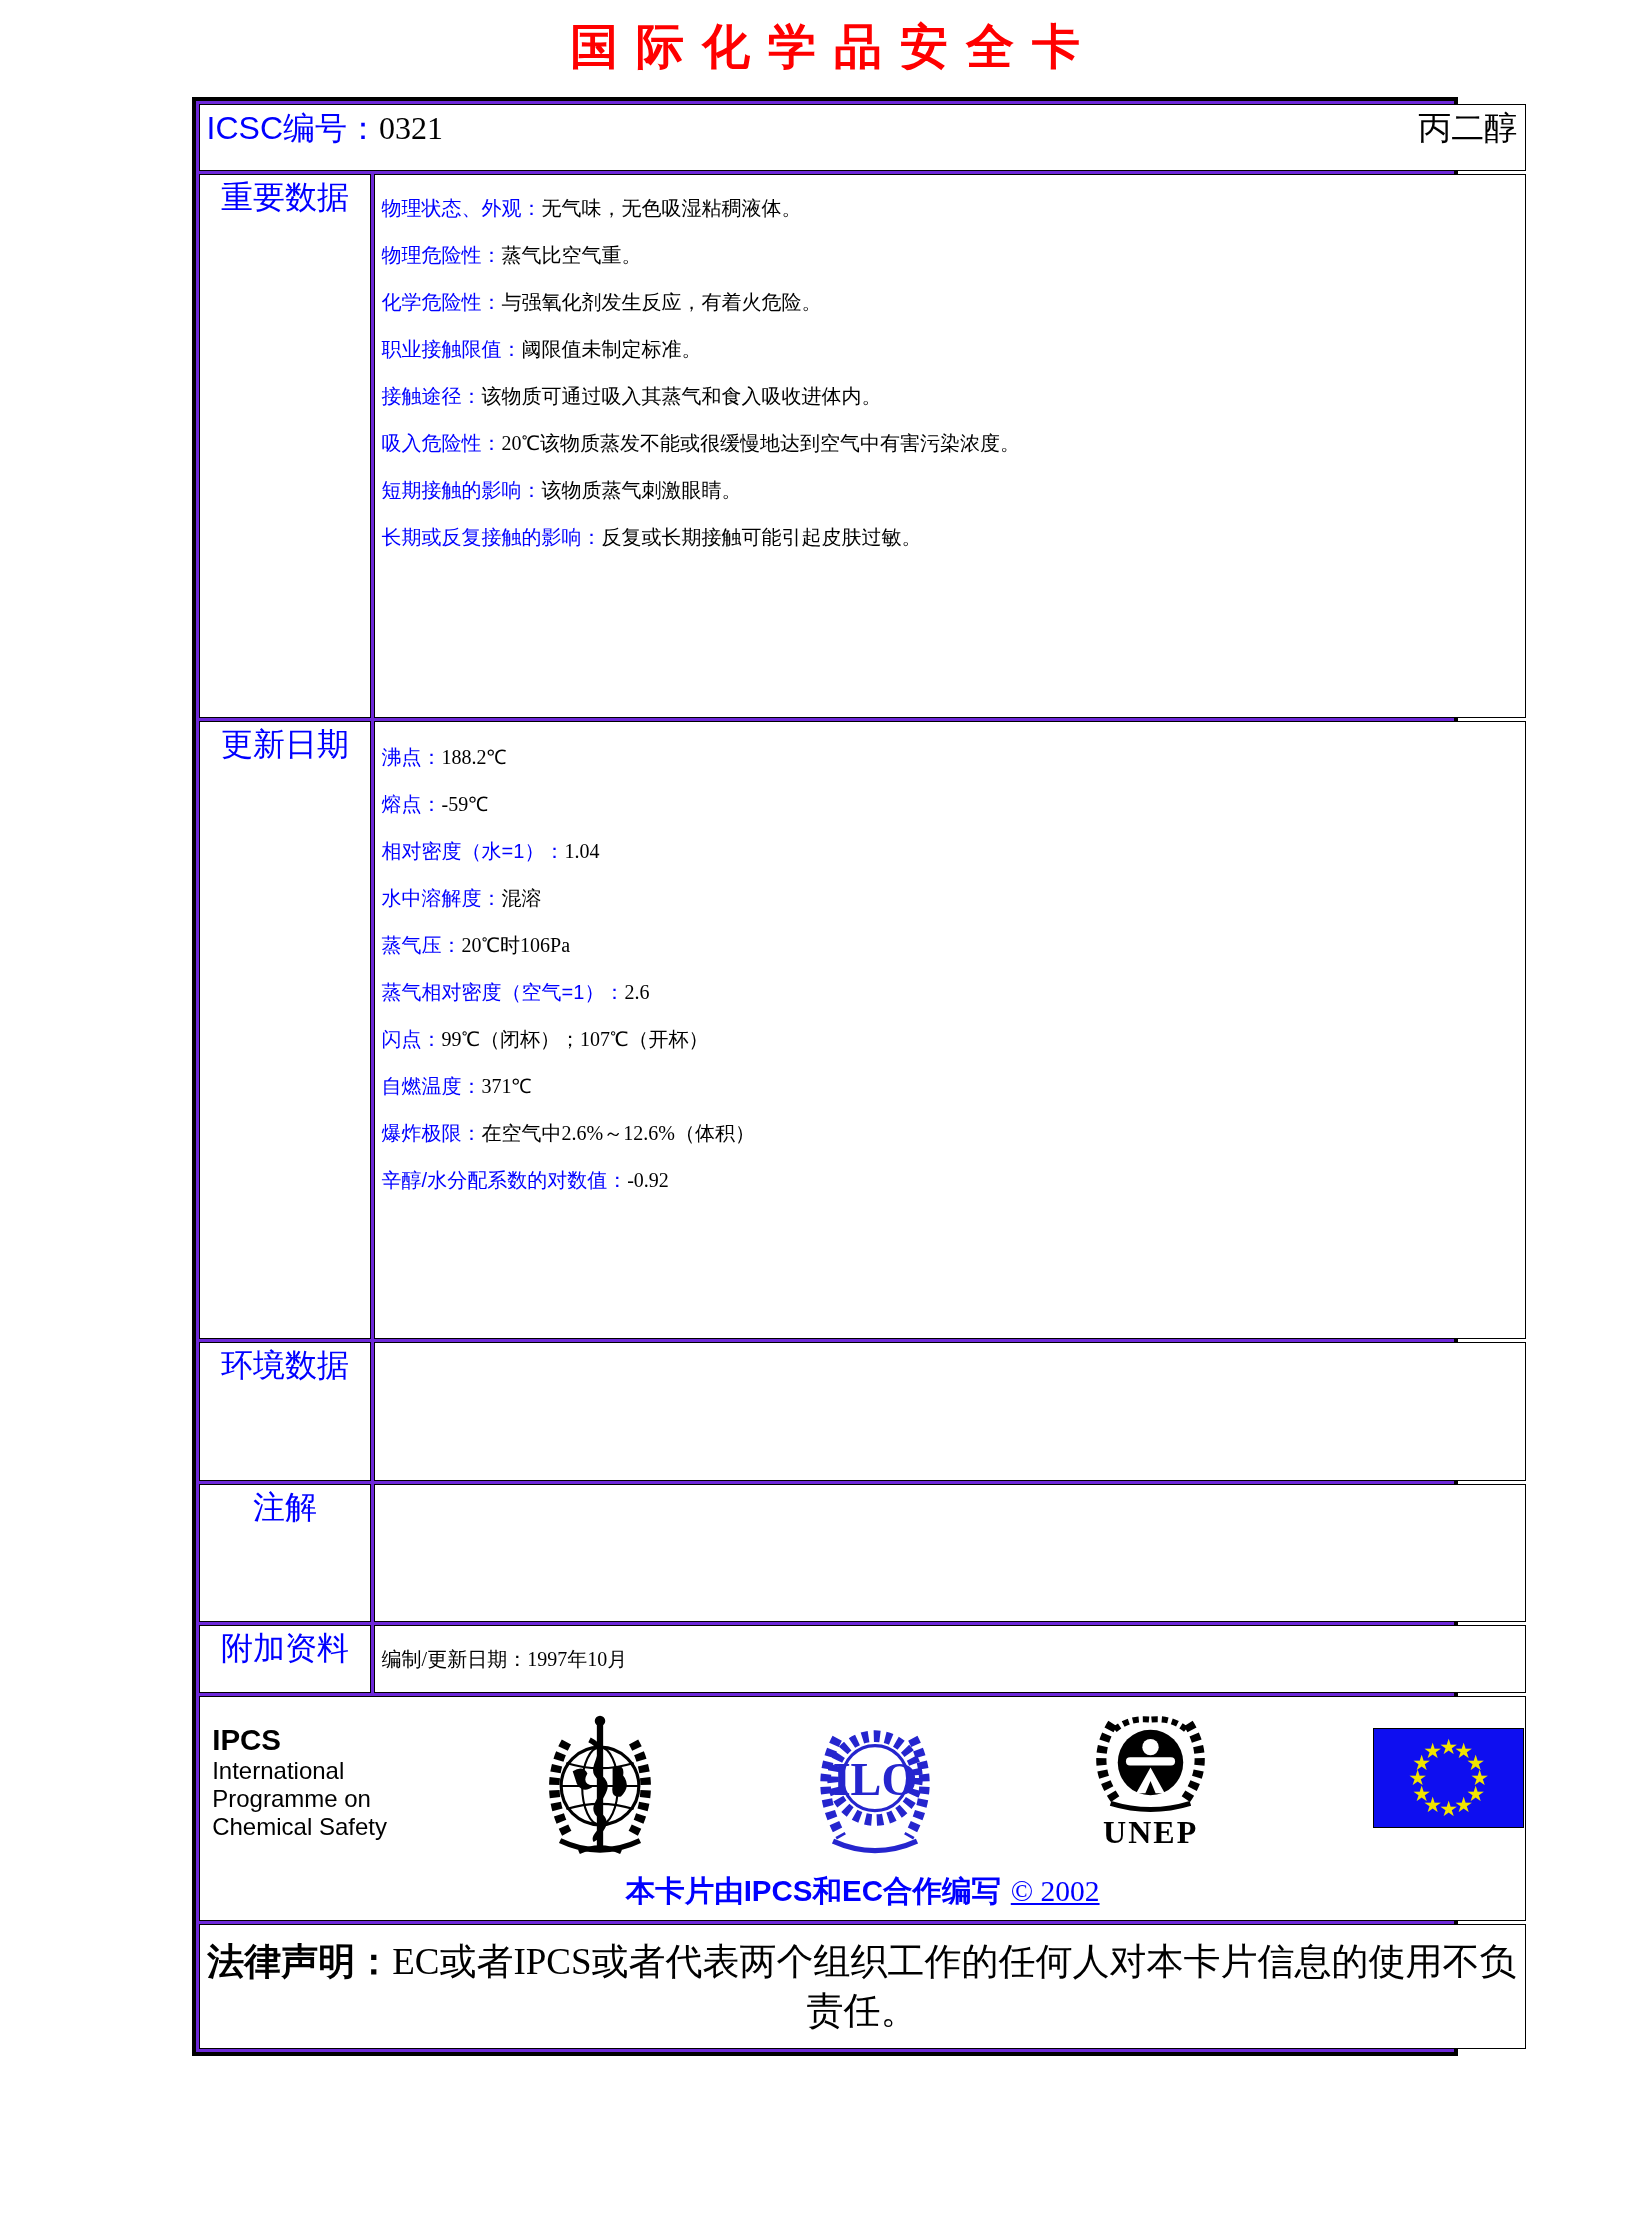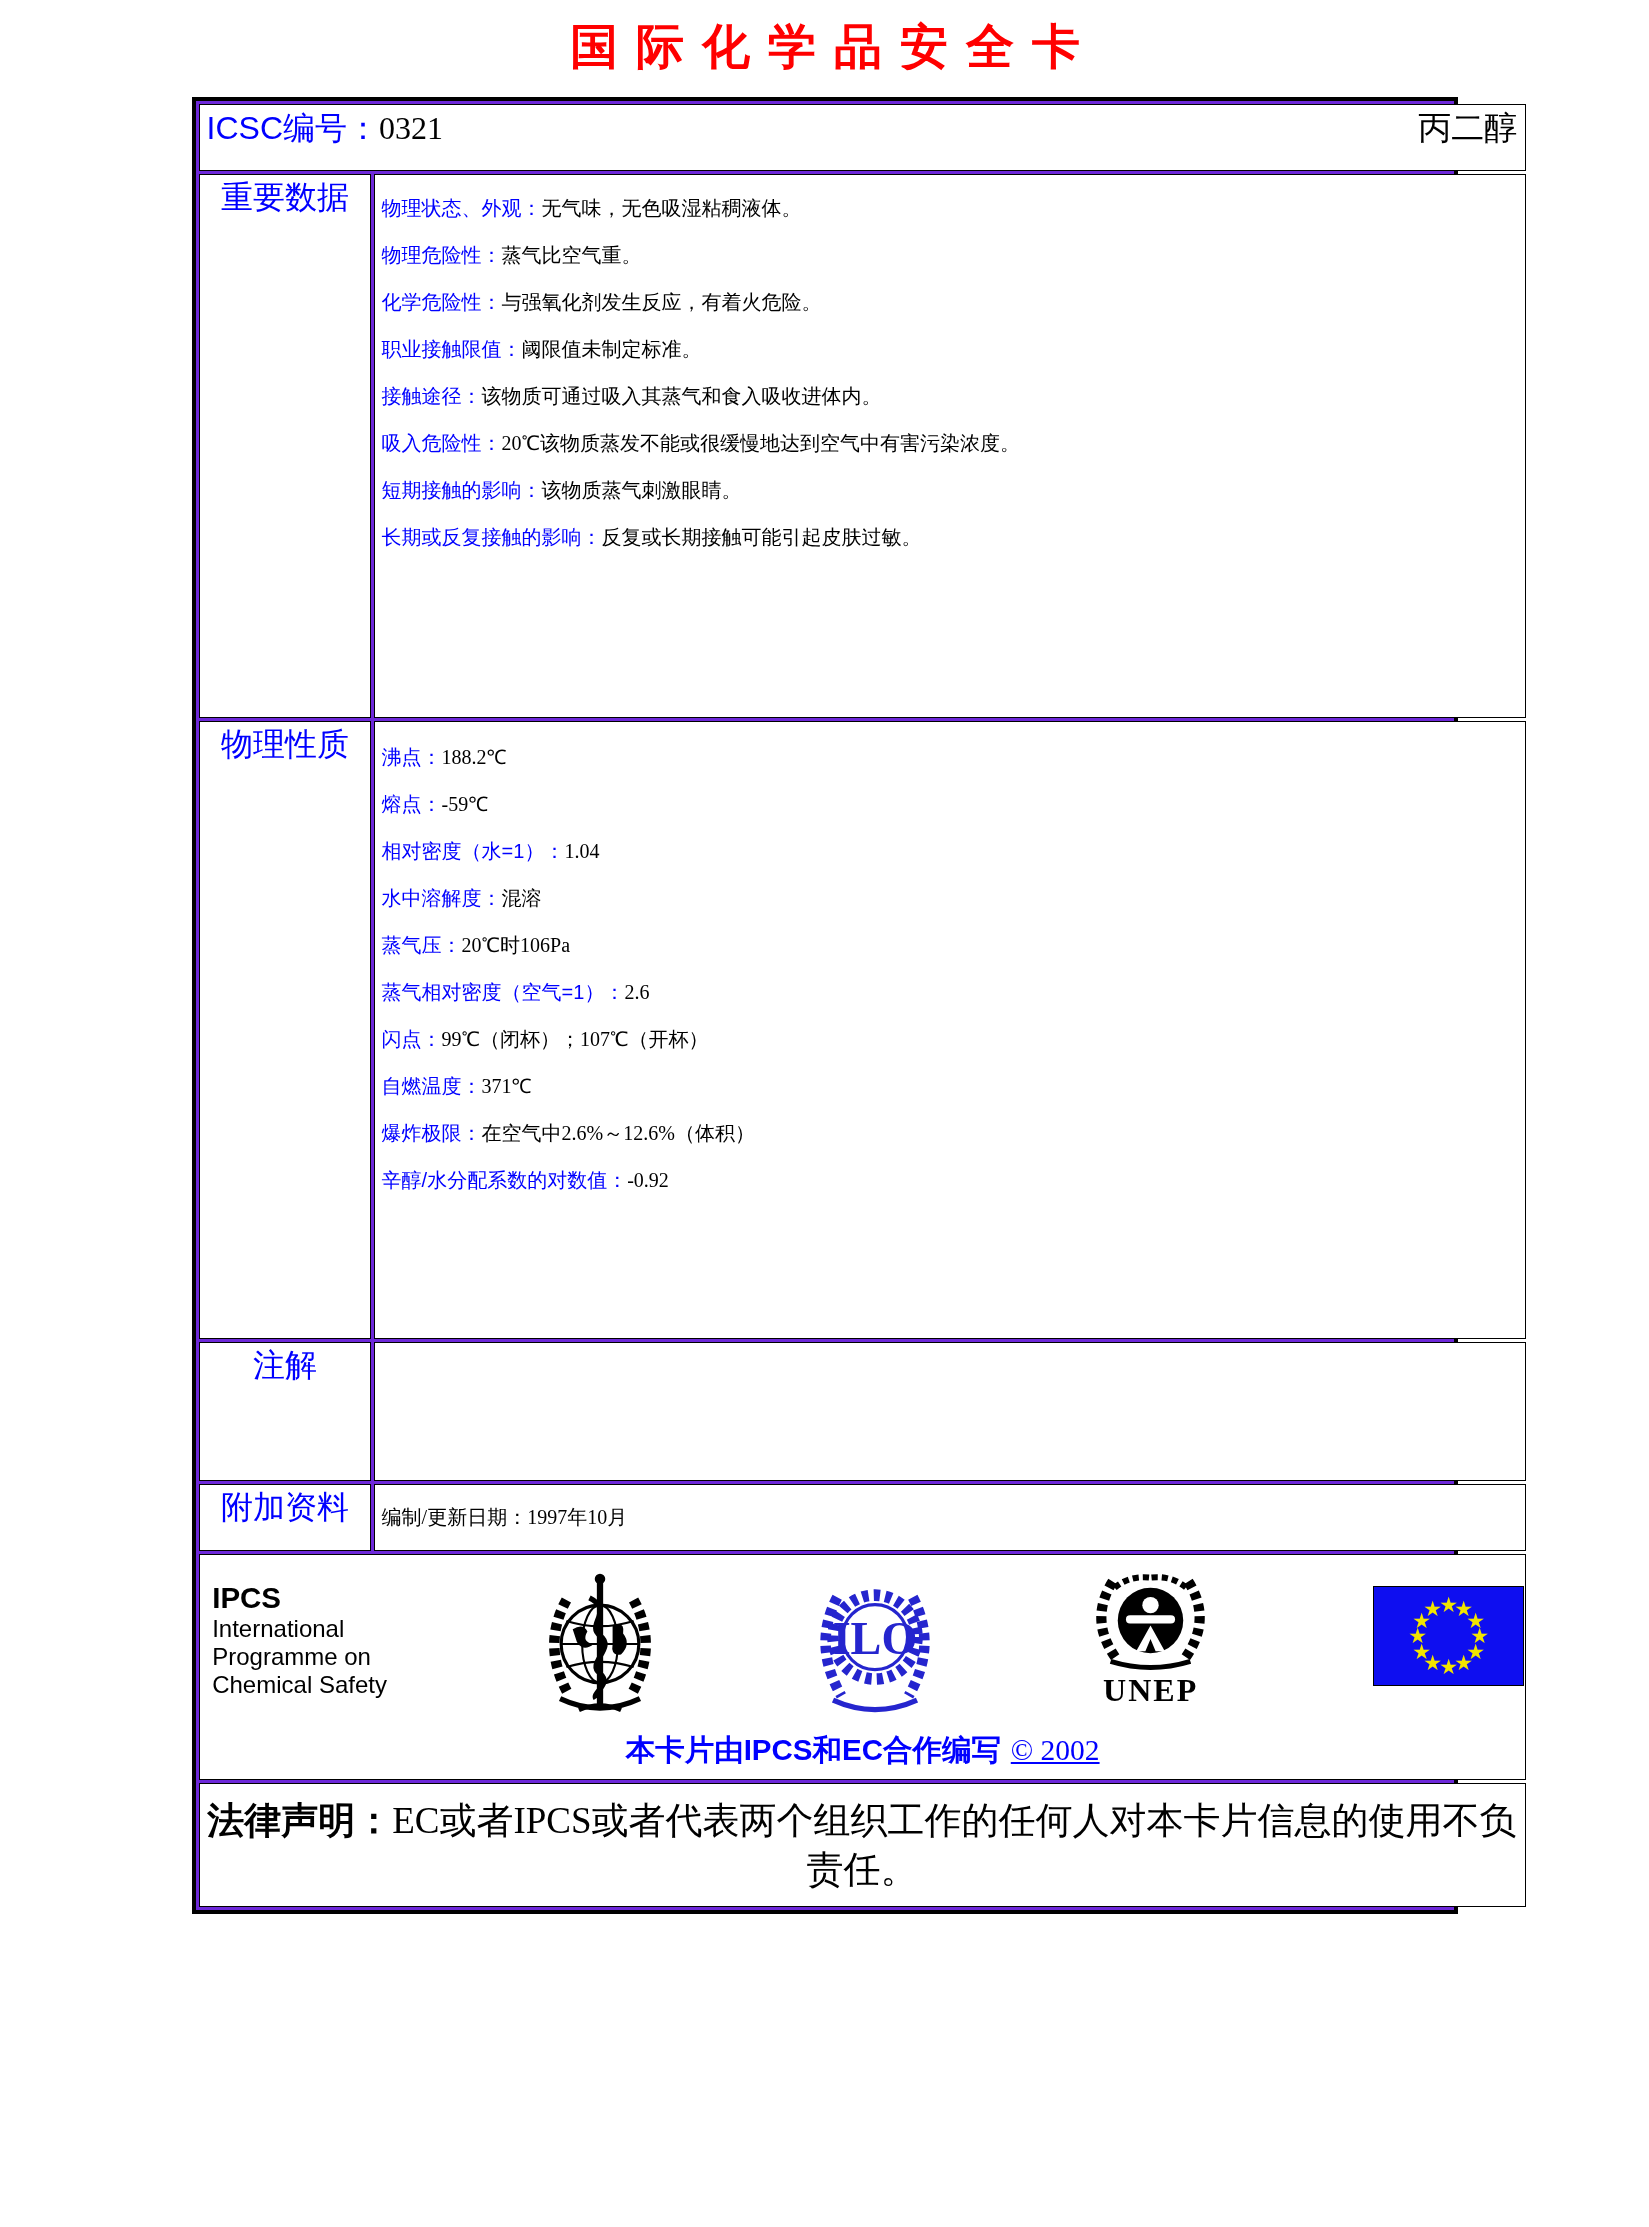--- a/index.html
+++ b/index.html
@@ -198,37 +198,43 @@
           <div class="line"><span class="k">职业接触限值：</span><span class="v">阈限值未制定标准。</span></div>
           <div class="line"><span class="k">接触途径：</span><span class="v">该物质可通过吸入其蒸气和食入吸收进体内。</span></div>
           <div class="line"><span class="k">吸入危险性：</span><span class="v">20℃该物质蒸发不能或很缓慢地达到空气中有害污染浓度。</span></div>
           <div class="line"><span class="k">短期接触的影响：</span><span class="v">该物质蒸气刺激眼睛。</span></div>
           <div class="line"><span class="k">长期或反复接触的影响：</span><span class="v">反复或长期接触可能引起皮肤过敏。</span></div>
         </div>
       </td>
     </tr>
 
     <tr>
-      <td class="lbl">物理性质</td>
+      <td class="lbl">更新日期</td>
       <td class="content-cell">
         <div class="content content-physical">
           <div class="line"><span class="k">沸点：</span><span class="v">188.2℃</span></div>
           <div class="line"><span class="k">熔点：</span><span class="v">-59℃</span></div>
           <div class="line"><span class="k">相对密度（水=1）：</span><span class="v">1.04</span></div>
           <div class="line"><span class="k">水中溶解度：</span><span class="v">混溶</span></div>
           <div class="line"><span class="k">蒸气压：</span><span class="v">20℃时106Pa</span></div>
           <div class="line"><span class="k">蒸气相对密度（空气=1）：</span><span class="v">2.6</span></div>
           <div class="line"><span class="k">闪点：</span><span class="v">99℃（闭杯）；107℃（开杯）</span></div>
           <div class="line"><span class="k">自燃温度：</span><span class="v">371℃</span></div>
           <div class="line"><span class="k">爆炸极限：</span><span class="v">在空气中2.6%～12.6%（体积）</span></div>
           <div class="line"><span class="k">辛醇/水分配系数的对数值：</span><span class="v">-0.92</span></div>
         </div>
       </td>
     </tr>
 
+    <tr>
+      <td class="lbl">环境数据</td>
+      <td class="content-cell">
+        <div class="content content-env"></div>
+      </td>
+    </tr>
 
     <tr>
       <td class="lbl">注解</td>
       <td class="content-cell">
         <div class="content content-notes"></div>
       </td>
     </tr>
 
     <tr>
       <td class="lbl">附加资料</td>

